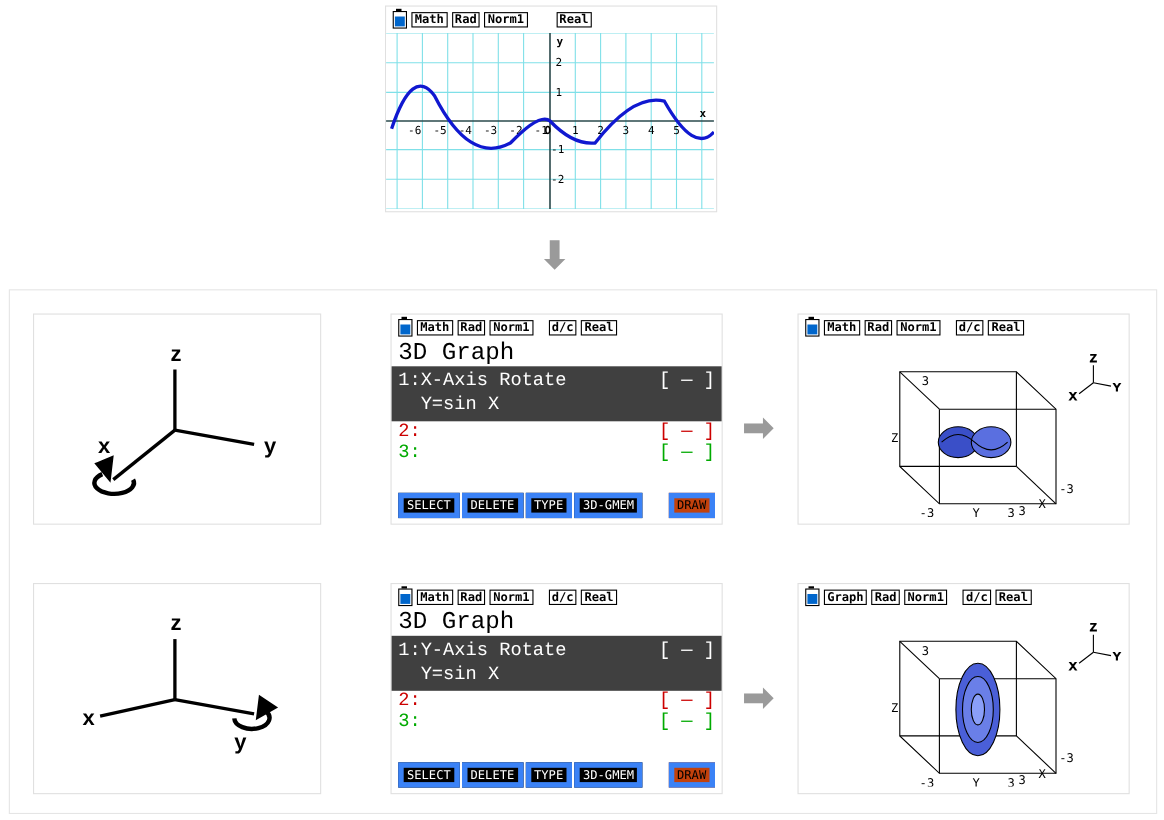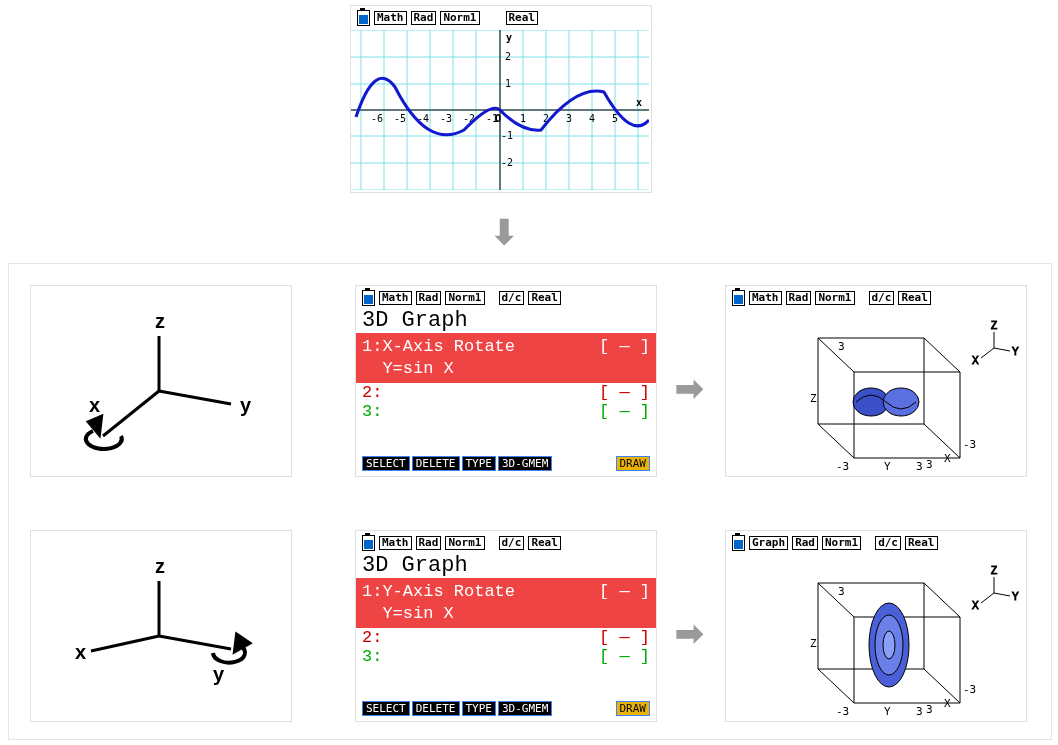--- a/index.html
+++ b/index.html
@@ -17,27 +17,27 @@
 .a1{left:490px;top:212px}
 .a2{left:675px;top:368px}
 .a3{left:675px;top:613px}
 .status{display:flex;gap:4px;padding:4px 6px;align-items:center;font-family:monospace;font-size:11px}
 .battery{width:11px;height:14px;border:1px solid #000;position:relative;display:inline-block}
 .battery::before{content:"";position:absolute;top:-3px;left:2px;width:5px;height:2px;background:#000}
 .battery::after{content:"";position:absolute;top:4px;left:1px;right:1px;bottom:1px;background:#0066cc}
 .pill{border:1px solid #000;padding:0 2px;font-weight:bold;line-height:12px}
 .mono{font-family:"Courier New",monospace}
 .mtitle{font-size:22px;padding:0 6px;margin-top:-2px}
-.hl{background:#ef4444;color:#fff;padding:3px 6px;font-size:17px;line-height:22px}
+.hl{background:#404040;color:#fff;padding:3px 6px;font-size:17px;line-height:22px}
 .slot{font-size:17px;padding:0 6px;display:flex;justify-content:space-between}
 .s2{color:#c00}
 .s3{color:#0a0}
 .crumb{position:absolute;bottom:5px;left:6px;right:6px;display:flex;gap:2px;font-family:monospace;font-size:11px}
-.crumb span{background:#000;color:#fff;border:1px solid #3b82f6;padding:0 3px}
-.crumb .draw{background:#eab308;color:#000;margin-left:auto}
+.crumb span{background:#000;color:#fff;border:5px solid #3b82f6;padding:0 3px}
+.crumb .draw{background:#c2410c;color:#000;margin-left:auto}
 svg{display:block}
 </style>
 </head>
 <body>
 
 <div class="canvas">
 
 <div class="panel top">
  <div class="status">
   <span class="battery"></span>

